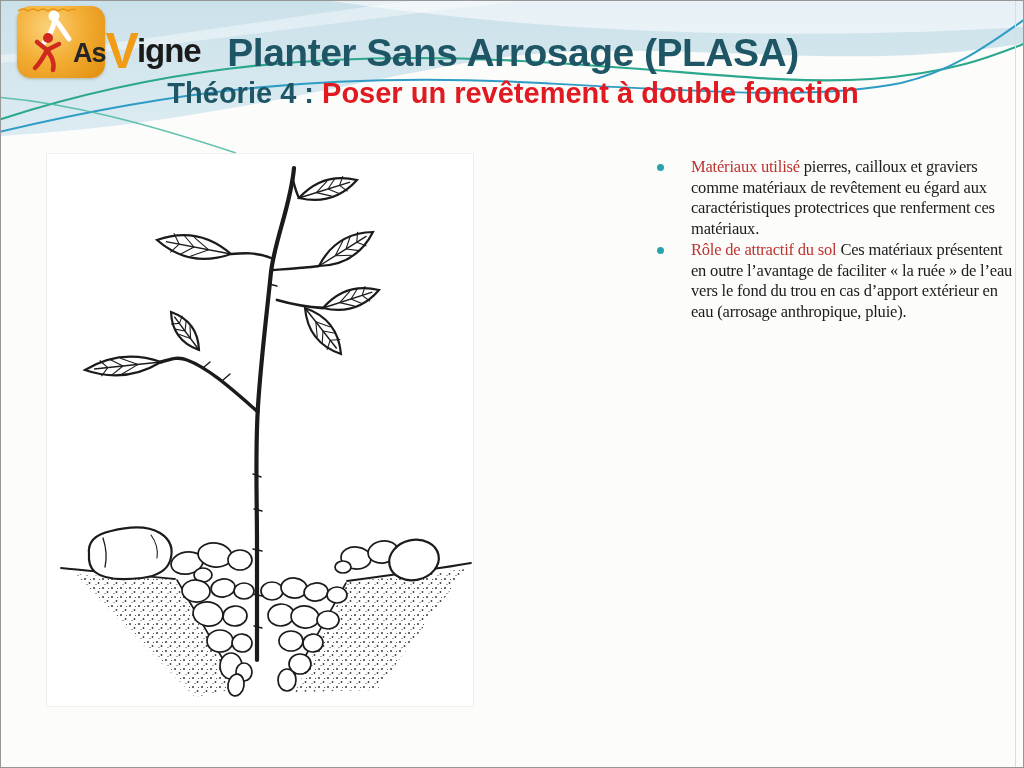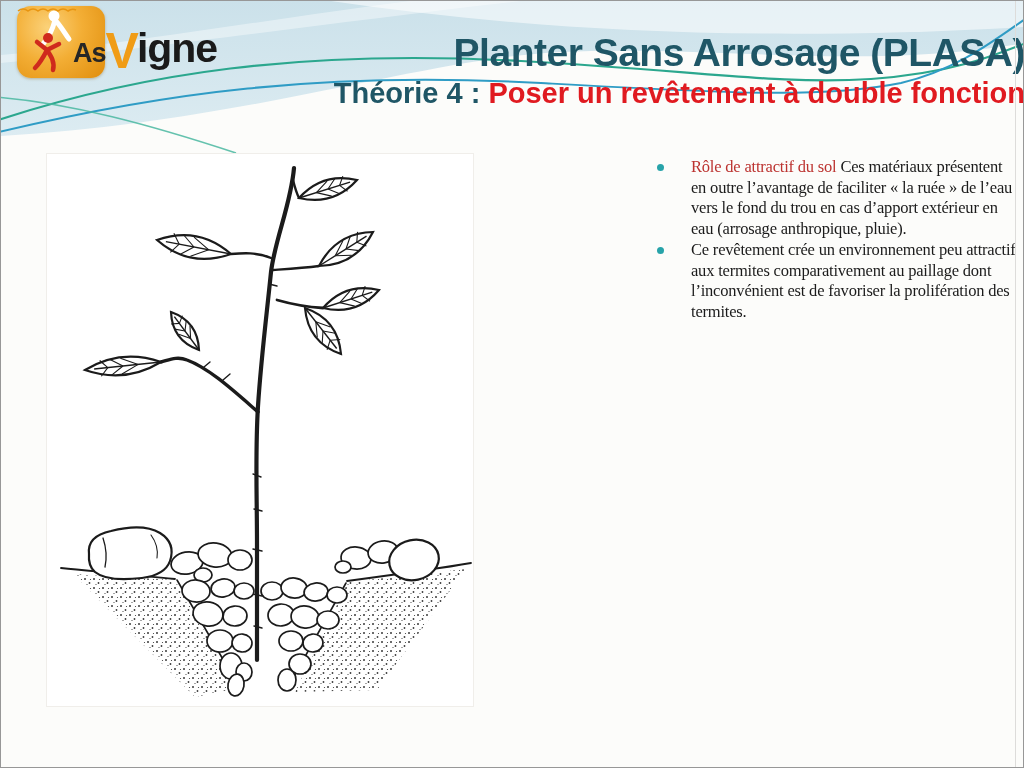--- a/index.html
+++ b/index.html
@@ -4,39 +4,39 @@
 <style>
   html,body{margin:0;padding:0;background:#e9e9e9;}
   .slide{
     position:relative;width:1022px;height:766px;margin:0 auto;
     background:#fcfcfa;border:1px solid #979797;overflow:hidden;
     font-family:"Liberation Sans",sans-serif;
   }
   
   .header{position:absolute;left:0;top:0;width:1024px;height:170px;}
   .header svg{position:absolute;left:0;top:0;}
-  .titles{position:absolute;left:0;top:0;width:1024px;text-align:right;}
+  .titles{position:absolute;left:0;top:0;width:1024px;text-align:center;}
   .title{
     margin-top:30px;font-size:39px;font-weight:bold;letter-spacing:-0.5px;
     color:#1f5666;line-height:44px;
   }
   .subtitle{font-size:29px;font-weight:bold;line-height:28px;margin-top:4px;}
   .subtitle .pre{color:#1f5666;}
   .subtitle .main{color:#e01a20;}
   
   .logo{position:absolute;left:16px;top:5px;width:250px;height:80px;}
   .logo-badge{
     position:absolute;left:0;top:0;width:88px;height:72px;border-radius:14px;
     background:radial-gradient(circle at 35% 30%,#fbd27a 0%,#f3ae35 45%,#e08d0c 100%);
     box-shadow:0 1px 3px rgba(120,80,0,.35);
   }
   .logo-text{position:absolute;left:56px;top:16px;white-space:nowrap;font-weight:bold;}
   .logo-as{font-size:27px;color:#262626;vertical-align:baseline;letter-spacing:-1px;}
   .logo-v{font-size:50px;color:#f09c16;vertical-align:-6px;letter-spacing:-2px;}
-  .logo-rest{font-size:41px;color:#1a1a1a;letter-spacing:-1px;}
+  .logo-rest{font-size:33px;color:#1a1a1a;letter-spacing:-1px;}
   .logo-tagline{position:absolute;left:118px;top:18px;width:60px;height:8px;}
   
   .figure{
     position:absolute;left:45px;top:152px;width:426px;height:552px;
     background:#ffffff;border:1px solid #f0eeea;
   }
   .figure svg{width:100%;height:100%;}
   
   .bullets{
     position:absolute;left:646px;top:156px;width:372px;
@@ -206,19 +206,19 @@
           <path d="M114,208 L47.120000000000005,215.04" stroke-width="1.4" fill="none"></path>
           <path d="M91.2,210.4 L73.3468965066171,204.31551681286248 M91.2,210.4 L75.0051034933829,220.06848318713753" stroke-width="1.1" fill="none"></path>
           <path d="M76,212 L63.01089650661711,205.40351681286248 M76,212 L64.6691034933829,221.15648318713752" stroke-width="1.1" fill="none"></path>
           <path d="M60.800000000000004,213.6 L52.67489650661711,206.49151681286247 M60.800000000000004,213.6 L54.3331034933829,222.24448318713752" stroke-width="1.1" fill="none"></path>
         </g>
     </svg>
   </div>
 
   <div class="bullets">
     <ul>
+        <li><span class="lead">Matériaux utilisé</span><span> pierres, cailloux et graviers comme matériaux de revêtement eu égard aux caractéristiques protectrices que renferment ces matériaux.</span></li>
         <li><span class="lead">Rôle de attractif du sol</span><span> Ces matériaux présentent en outre l’avantage de faciliter « la ruée » de l’eau vers le fond du trou en cas d’apport extérieur en eau (arrosage anthropique, pluie).</span></li>
-        <li><span>Ce revêtement crée un environnement peu attractif aux termites comparativement au paillage dont l’inconvénient est de favoriser la prolifération des termites.</span></li>
       </ul>
   </div>
 
   <div class="edge-line"></div>
 </div>
 
 </body></html>

